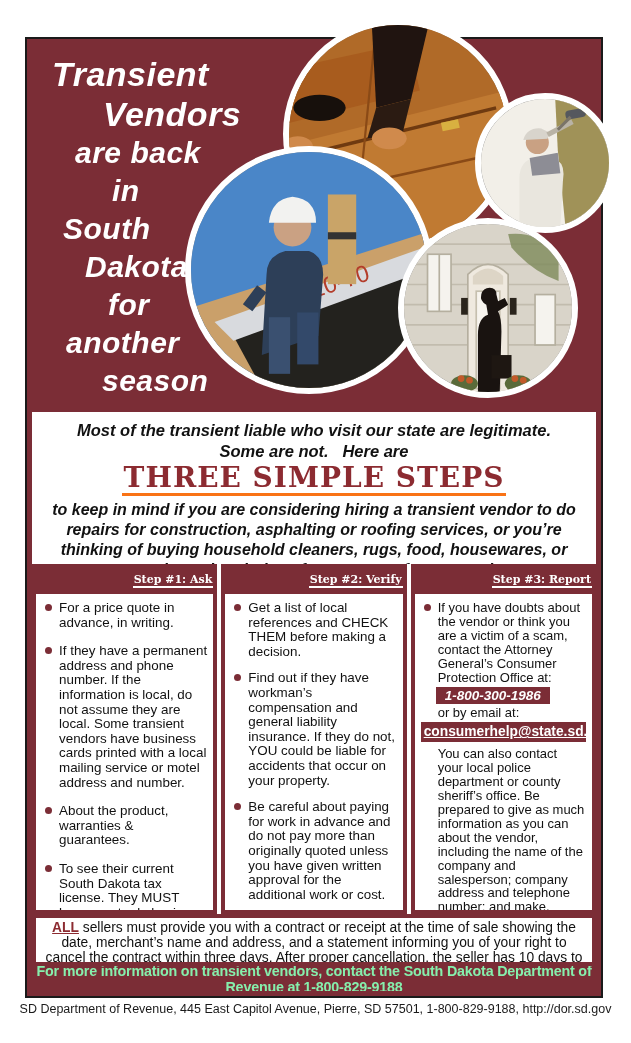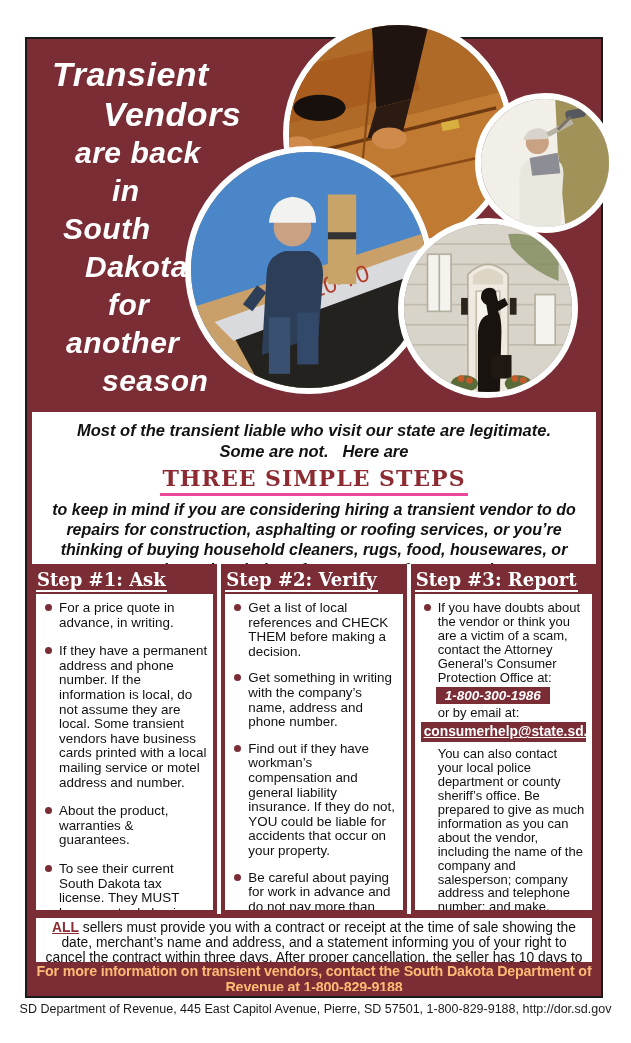--- a/index.html
+++ b/index.html
@@ -36,32 +36,32 @@
 
   
   .intro-box{
     background:#fff;height:152px;flex:none;box-sizing:border-box;
     padding:8px 12px 0 12px;text-align:center;color:#111;overflow:hidden;
   }
   .intro-line{font-weight:bold;font-style:italic;font-size:16.5px;line-height:21px;}
   .intro-line.pre{white-space:pre;}
   .intro-heading{
     display:inline-block;font-family:"DejaVu Serif","Liberation Serif",serif;
-    font-weight:bold;font-size:22px;line-height:30px;color:#8c2b31;
-    letter-spacing:1px;border-bottom:3px solid #ec4899;margin:1px 0 4px 0;padding:0 2px;
+    font-weight:bold;font-size:28px;line-height:30px;color:#8c2b31;
+    letter-spacing:1px;border-bottom:3px solid #f97316;margin:1px 0 4px 0;padding:0 2px;
   }
   .intro-body{font-weight:bold;font-style:italic;font-size:16px;line-height:20px;}
 
   
   .columns-row{display:flex;gap:4px;background:#fff;height:350px;flex:none;}
   .col-unit{flex:1;background:#7b2d36;padding:4px;display:flex;flex-direction:column;box-sizing:border-box;min-width:0;}
   .col-header{
-    color:#fff;text-align:left;flex:none;
+    color:#fff;text-align:right;flex:none;
     font-family:"DejaVu Serif","Liberation Serif",serif;font-weight:bold;
-    font-size:18px;line-height:20px;padding:2px 0 4px 0;
+    font-size:11px;line-height:20px;padding:2px 0 4px 0;
   }
   .col-header span{border-bottom:2px solid #fff;padding:0 1px;}
   .col-body{background:#fff;flex:1;padding:7px 6px 0 6px;overflow:hidden;color:#111;}
   .col-body ul{list-style:none;margin:0;padding:0;}
   .col-body li{
     position:relative;padding-left:17px;margin-bottom:14px;
     font-size:13.4px;line-height:14.6px;
   }
   .col-body li::before{
     content:"";position:absolute;left:3px;top:3px;width:7px;height:7px;
@@ -86,21 +86,21 @@
   .note-unit{background:#7b2d36;padding:4px;flex:none;height:52px;box-sizing:border-box;}
   .note-body{
     background:#fff;height:100%;box-sizing:border-box;text-align:center;
     font-size:13.8px;line-height:15.1px;padding:2px 6px;color:#111;overflow:hidden;
   }
   .note-hl{color:#8c2b31;font-weight:bold;text-decoration:underline;}
 
   
   .footer-bar{
     flex:1;display:flex;align-items:center;justify-content:center;
-    color:#fdba74;font-weight:bold;font-size:14.3px;letter-spacing:-0.2px;
+    color:#86efac;font-weight:bold;font-size:14.3px;letter-spacing:-0.2px;
     text-align:center;overflow:hidden;
   }
 
   
   .address{
     position:absolute;left:0;right:0;top:1002px;text-align:center;
     font-size:12.5px;color:#1a1a1a;
   }
 </style>
 </head>
@@ -222,21 +222,20 @@
             <li>To see their current South Dakota tax license. They MUST have one to do business in our state!</li>
           </ul>
         </div>
       </div>
 
       <div class="col-unit col-2">
         <div class="col-header"><span>Step #2: Verify</span></div>
         <div class="col-body">
           <ul>
             <li>Get a list of local references and CHECK THEM before making a decision.</li>
-            <li>Get something in writing with the company’s name, address and phone number.</li>
             <li>Find out if they have workman’s compensation and general liability insurance. If they do not, YOU could be liable for accidents that occur on your property.</li>
             <li>Be careful about paying for work in advance and do not pay more than originally quoted unless you have given written approval for the additional work or cost.</li>
           </ul>
         </div>
       </div>
 
       <div class="col-unit col-3">
         <div class="col-header"><span>Step #3: Report</span></div>
         <div class="col-body">
           <ul>

